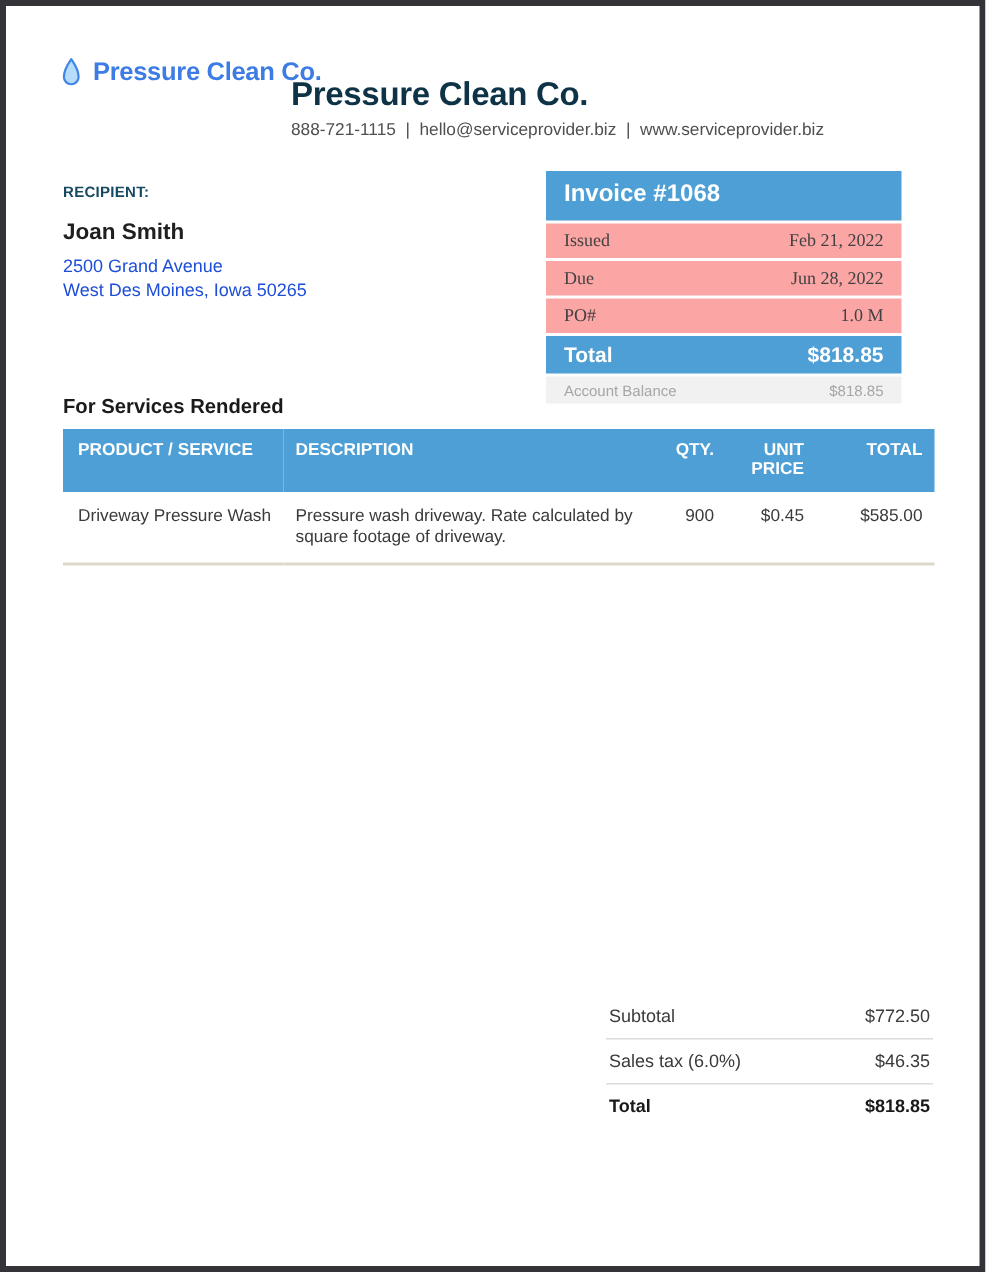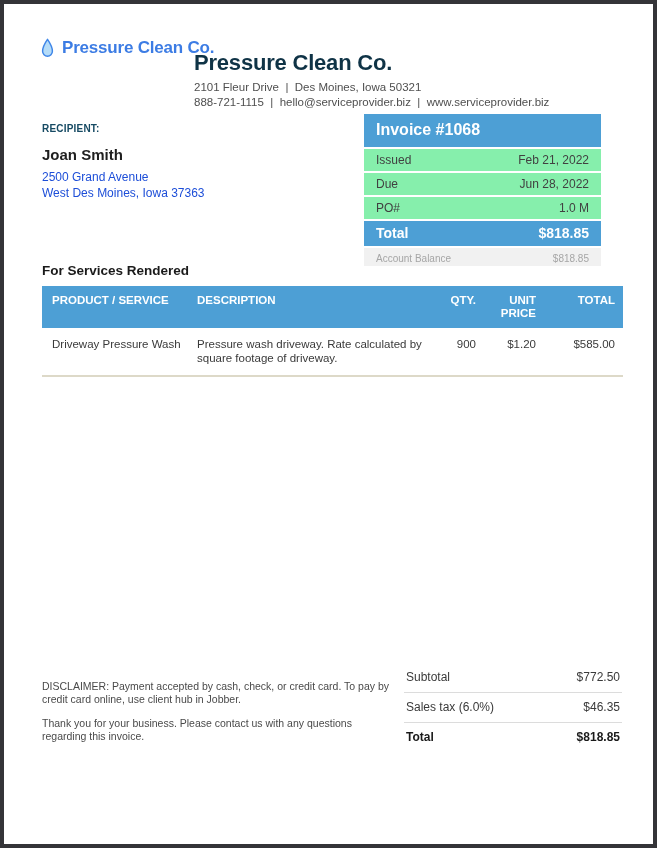--- a/index.html
+++ b/index.html
@@ -25,22 +25,22 @@
   
   .recipient { position: absolute; left: 38px; top: 119px; }
   .recipient-label { font-size: 10px; font-weight: 700; color: #164a63; letter-spacing: 0.2px; }
   .recipient-name { font-size: 15px; font-weight: 700; color: #1f1f1f; margin-top: 12px; }
   .recipient-addr { font-size: 12px; color: #1d4ed8; line-height: 16px; }
   .recipient-addr.first { margin-top: 6px; }
 
   
   .invoice-card { position: absolute; left: 360px; top: 110px; width: 237px; }
   .card-header { background: #4d9fd5; color: #fff; font-weight: 700; font-size: 16px; padding: 7px 12px 8px; }
-  .card-row { background: #86efac; display: flex; justify-content: space-between; margin-top: 2px;
-              padding: 4px 12px; font-size: 12px; color: #414141; }
+  .card-row { background: #fca5a5; display: flex; justify-content: space-between; margin-top: 2px;
+              padding: 4px 12px; font-size: 12px; color: #414141; font-family: Liberation Serif, serif; }
   .card-total { background: #4d9fd5; color: #fff; font-weight: 700; display: flex; justify-content: space-between;
                 margin-top: 2px; padding: 4px 12px 5px; font-size: 14px; }
   .card-balance { background: #f1f1f1; color: #a6a6a6; display: flex; justify-content: space-between;
                   margin-top: 2px; padding: 5px 12px 2px; font-size: 10px; }
 
   
   .services { position: absolute; left: 38px; top: 259px; width: 581px; }
   .services-heading { margin: 0 0 8px 0; font-size: 13.5px; font-weight: 700; color: #1a1a1a; }
   table { border-collapse: collapse; table-layout: fixed; width: 581px; }
   thead th { background: #4d9fd5; color: #ffffff; font-size: 11.5px; font-weight: 700;
@@ -72,29 +72,28 @@
     <span style="display:inline-flex;">
       <svg width="15" height="20" viewBox="0 0 16 22" aria-hidden="true">
         <path d="M8 1.5 C 8 1.5, 2.6 9.2, 2.6 14.6 A 5.4 5.4 0 0 0 13.4 14.6 C 13.4 9.2, 8 1.5, 8 1.5 Z" fill="#b5dcf8" stroke="#3f86e8" stroke-width="1.6" stroke-linejoin="round"></path>
       </svg>
     </span>
     <span class="logo-text">Pressure Clean Co.</span>
   </div>
 
   <div class="company">
     <h1 class="company-name">Pressure Clean Co.</h1>
-    <div class="company-line">2101 Fleur Drive  |  Des Moines, Iowa 50321</div>
     <div class="company-line">888-721-1115  |  hello@serviceprovider.biz  |  www.serviceprovider.biz</div>
   </div>
 
   <div class="recipient">
     <div class="recipient-label">RECIPIENT:</div>
     <div class="recipient-name">Joan Smith</div>
     <div class="recipient-addr first">2500 Grand Avenue</div>
-    <div class="recipient-addr">West Des Moines, Iowa 37363</div>
+    <div class="recipient-addr">West Des Moines, Iowa 50265</div>
   </div>
 
   <div class="invoice-card">
     <div class="card-header">Invoice #1068</div>
     <div class="card-row">
       <span>Issued</span>
       <span>Feb 21, 2022</span>
     </div>
     <div class="card-row">
       <span>Due</span>
@@ -131,31 +130,27 @@
           <th class="num">QTY.</th>
           <th class="num">UNIT PRICE</th>
           <th class="num">TOTAL</th>
         </tr>
       </thead>
       <tbody>
         <tr>
           <td class="first">Driveway Pressure Wash</td>
           <td>Pressure wash driveway. Rate calculated by square footage of driveway.</td>
           <td class="num">900</td>
-          <td class="num">$1.20</td>
+          <td class="num">$0.45</td>
           <td class="num">$585.00</td>
         </tr>
       </tbody>
     </table>
   </div>
 
-  <div class="disclaimer">
-    <p>DISCLAIMER: Payment accepted by cash, check, or credit card. To pay by credit card online, use client hub in Jobber.</p>
-    <p>Thank you for your business. Please contact us with any questions regarding this invoice.</p>
-  </div>
 
   <div class="totals">
     <div class="totals-row">
       <span>Subtotal</span>
       <span>$772.50</span>
     </div>
     <div class="totals-row">
       <span>Sales tax (6.0%)</span>
       <span>$46.35</span>
     </div>

